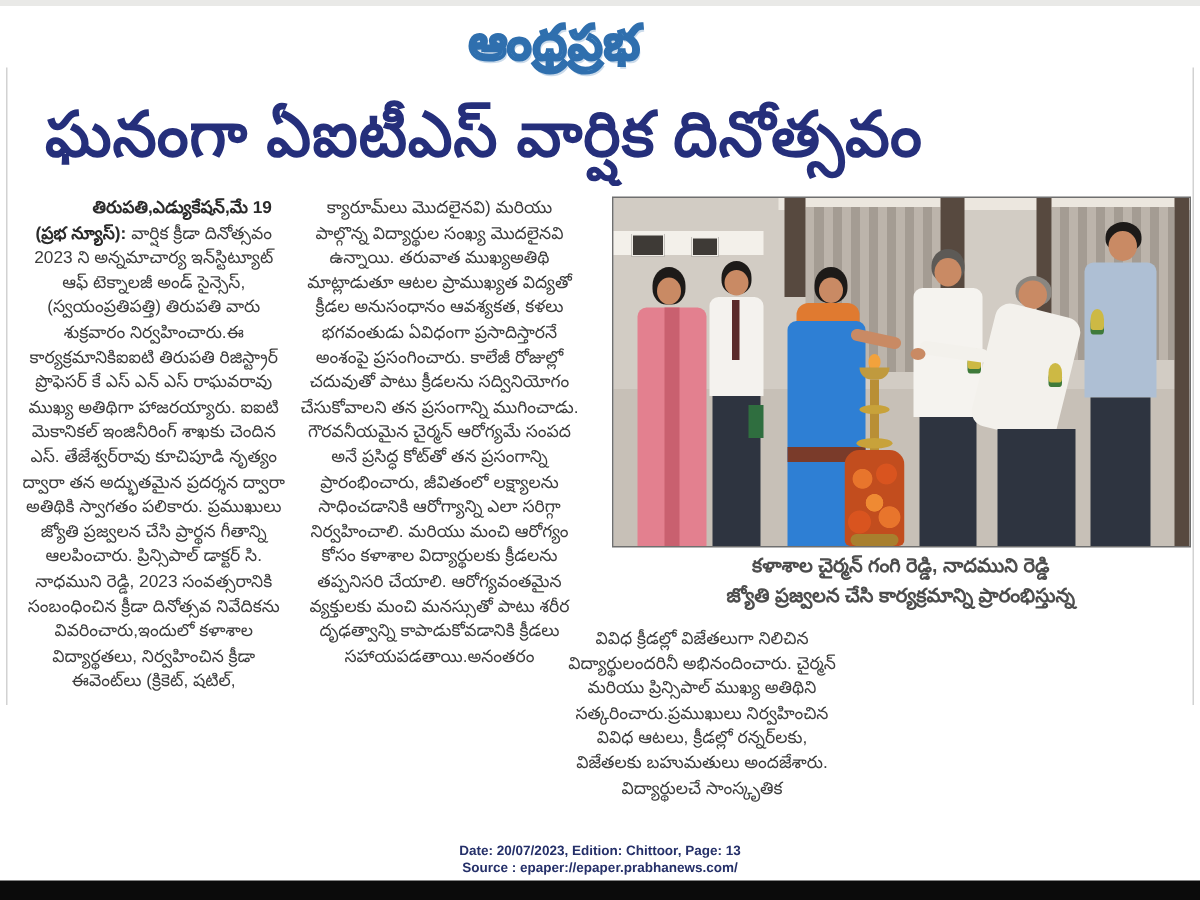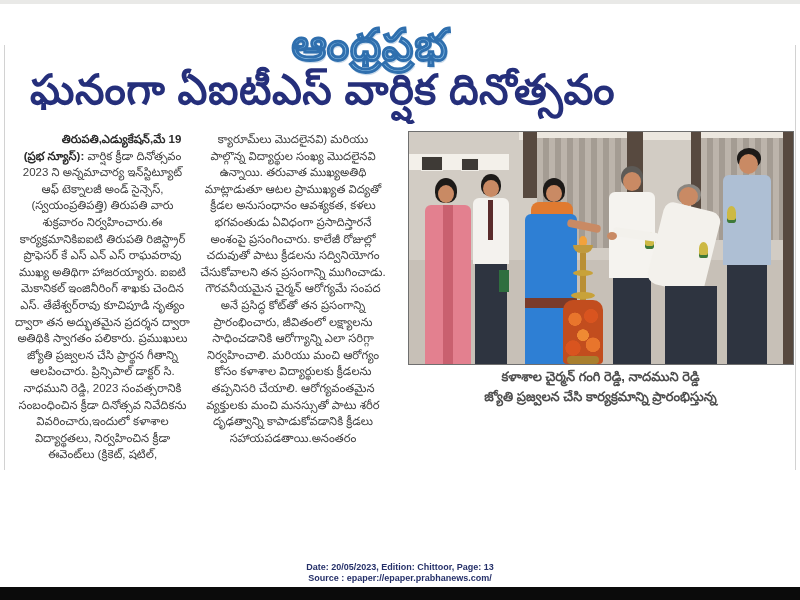--- a/index.html
+++ b/index.html
@@ -3,22 +3,22 @@
 <meta charset="utf-8">
 <style>
   html,body{margin:0;padding:0;background:#ffffff;}
   .page{position:relative;width:800px;height:600px;background:#ffffff;overflow:hidden;
         font-family:"Liberation Sans","DejaVu Sans",sans-serif;}
   .top-strip{position:absolute;left:0;top:0;width:800px;height:4px;background:#e9e9e7;}
   .edge{position:absolute;top:45px;width:1px;height:425px;background:#d2d2d2;}
   .edge.left{left:4px;}
   .edge.right{left:795px;}
 
-  .masthead{position:absolute;left:0;top:20px;width:740px;text-align:center;
-    font-size:44px;font-weight:bold;letter-spacing:1px;color:#8fc0e6;
+  .masthead{position:absolute;left:0;top:10px;width:740px;text-align:center;
+    font-size:32px;font-weight:bold;letter-spacing:1px;color:#8fc0e6;
     -webkit-text-stroke:1.6px #2f6fae;text-shadow:1px 2px 0 rgba(47,111,174,.25);}
 
   .headline{position:absolute;left:14px;top:50px;width:776px;margin:16px;
     font-size:42px;font-weight:800;color:#252f7b;letter-spacing:.5px;white-space:nowrap;overflow:hidden;}
 
   .col{position:absolute;color:#3c3c3c;font-size:11.5px;line-height:16.6px;text-align:center;}
   .col p{margin:0;}
   .col1{left:14px;top:131px;width:177px;height:436px;overflow:hidden;}
   .col1 p{text-indent:38px;}
   .dateline{font-weight:bold;color:#2b2b2b;}
@@ -212,21 +212,24 @@
       <div class="badge"></div>
       <div class="legs"></div>
     </div>
   </div>
 
   <div class="caption">
     <div>కళాశాల చైర్మన్ గంగి రెడ్డి, నాదముని రెడ్డి</div>
     <div>జ్యోతి ప్రజ్వలన చేసి కార్యక్రమాన్ని ప్రారంభిస్తున్న</div>
   </div>
 
+  <div class="col col3">
+    <p>వివిధ క్రీడల్లో విజేతలుగా నిలిచిన విద్యార్థులందరినీ అభినందించారు. చైర్మన్ మరియు ప్రిన్సిపాల్ ముఖ్య అతిథిని సత్కరించారు.ప్రముఖులు నిర్వహించిన వివిధ ఆటలు, క్రీడల్లో రన్నర్‌లకు, విజేతలకు బహుమతులు అందజేశారు. విద్యార్థులచే సాంస్కృతిక</p>
+  </div>
 
 
   <div class="footer">
-    <div>Date: 20/05/2023, Edition: Chittoor, Page: 13</div>
+    <div>Date: 20/07/2023, Edition: Chittoor, Page: 13</div>
     <div>Source : epaper://epaper.prabhanews.com/</div>
   </div>
 
   <div class="bottom-bar"></div>
 </div>
 
 </body></html>

